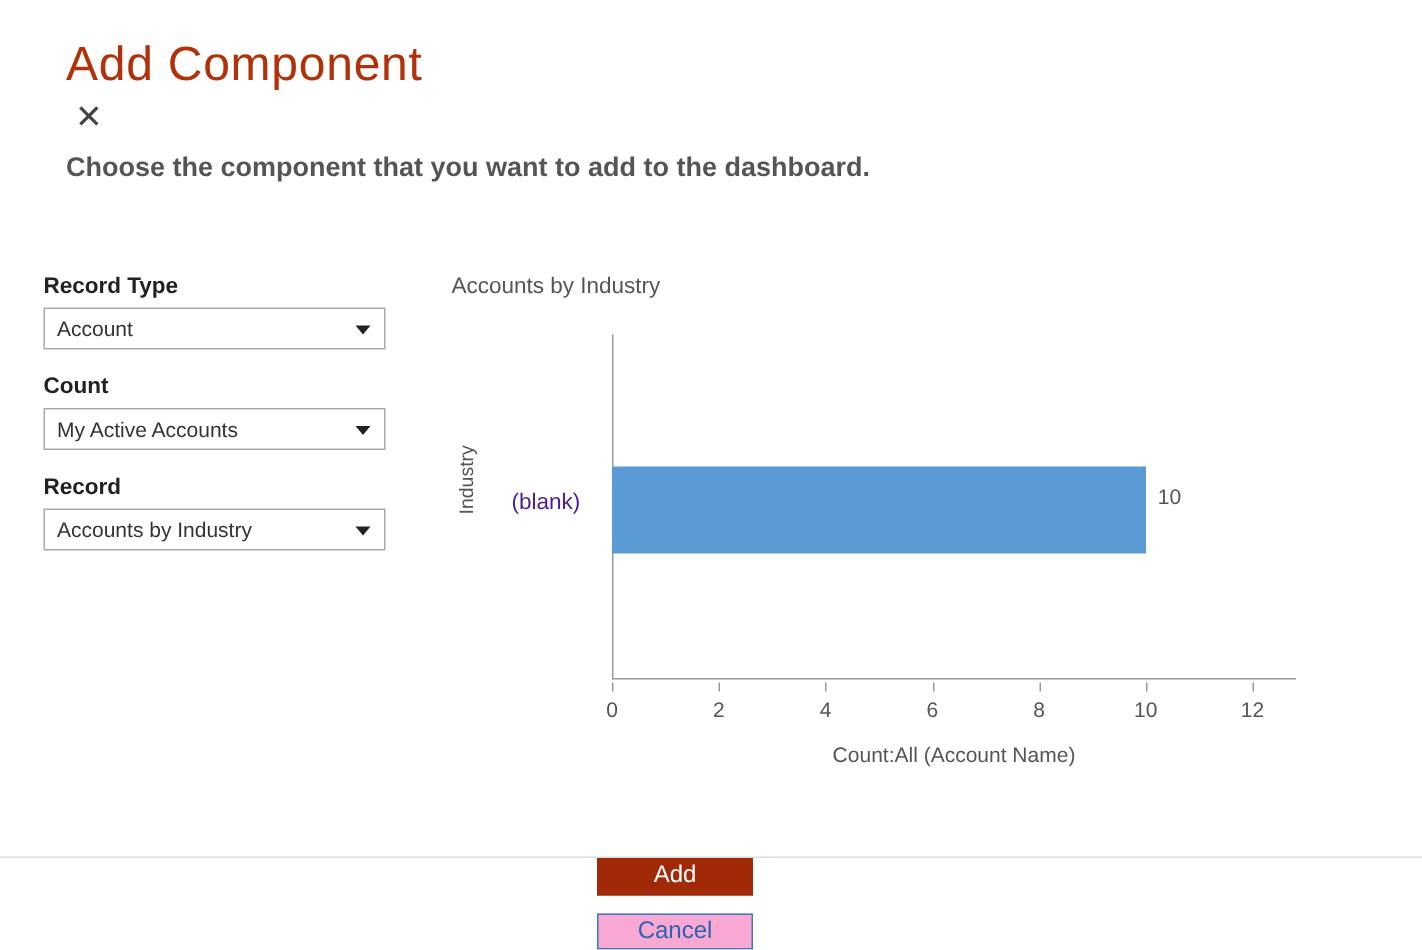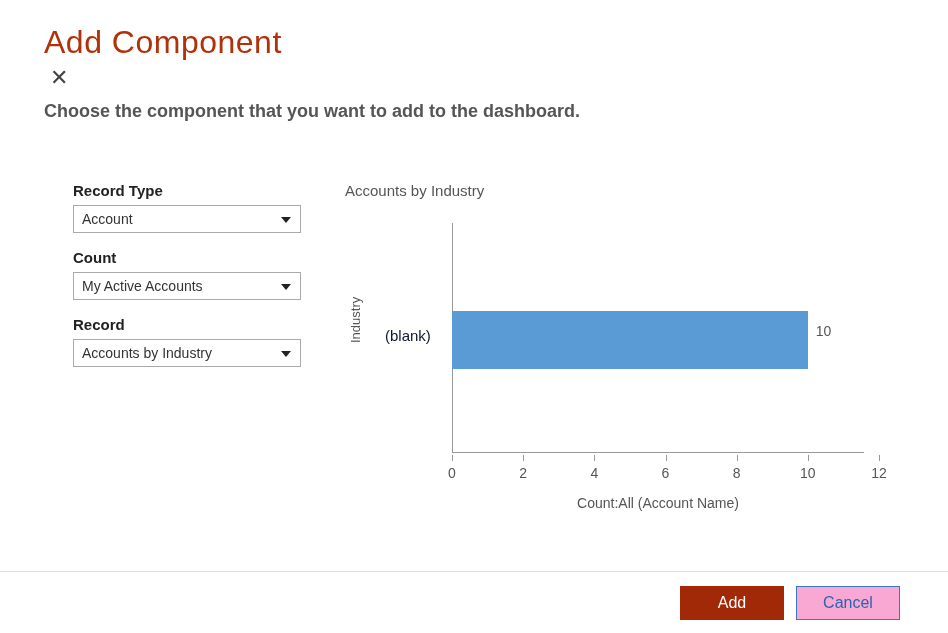--- a/index.html
+++ b/index.html
@@ -34,21 +34,21 @@
       font-size: 22px;
       color: #444;
       cursor: pointer;
       background: none;
       border: none;
       padding: 6px;
       line-height: 1;
     }
     .content {
       display: flex;
-      padding: 50px 44px 20px 73px;
+      padding: 50px 44px 20px 29px;
       gap: 54px;
     }
     .form-col { width: 210px; flex: none; }
     .form-group { margin-bottom: 16px; }
     .form-label {
       font-weight: 600;
       font-size: 15px;
       color: #222;
       display: block;
       margin-bottom: 6px;
@@ -106,21 +106,21 @@
       right: 40px;
       height: 230px;
       border-left: 1px solid #999;
       border-bottom: 1px solid #999;
     }
     .y-tick-label {
       position: absolute;
       left: 48px;
       top: 112px;
       font-size: 15px;
-      color: #0f172a;
+      color: #4c1d95;
       transform: translateY(-50%);
     }
     .bar {
       position: absolute;
       background: #5b9bd5;
       top: 88px;
       height: 58px;
     }
     .bar-value {
       position: absolute;
@@ -162,20 +162,21 @@
       position: absolute;
       bottom: 0; left: 0; right: 0;
       height: 62px;
       border-top: 1px solid #ddd;
       display: flex;
       justify-content: flex-end;
       align-items: center;
       padding-right: 48px;
       gap: 12px;
       background: #fff;
+      flex-direction: column;
     }
     .btn {
       min-width: 104px;
       height: 34px;
       font-size: 16px;
       border: 1px solid;
       cursor: pointer;
       display: inline-flex;
       align-items: center;
       justify-content: center;

